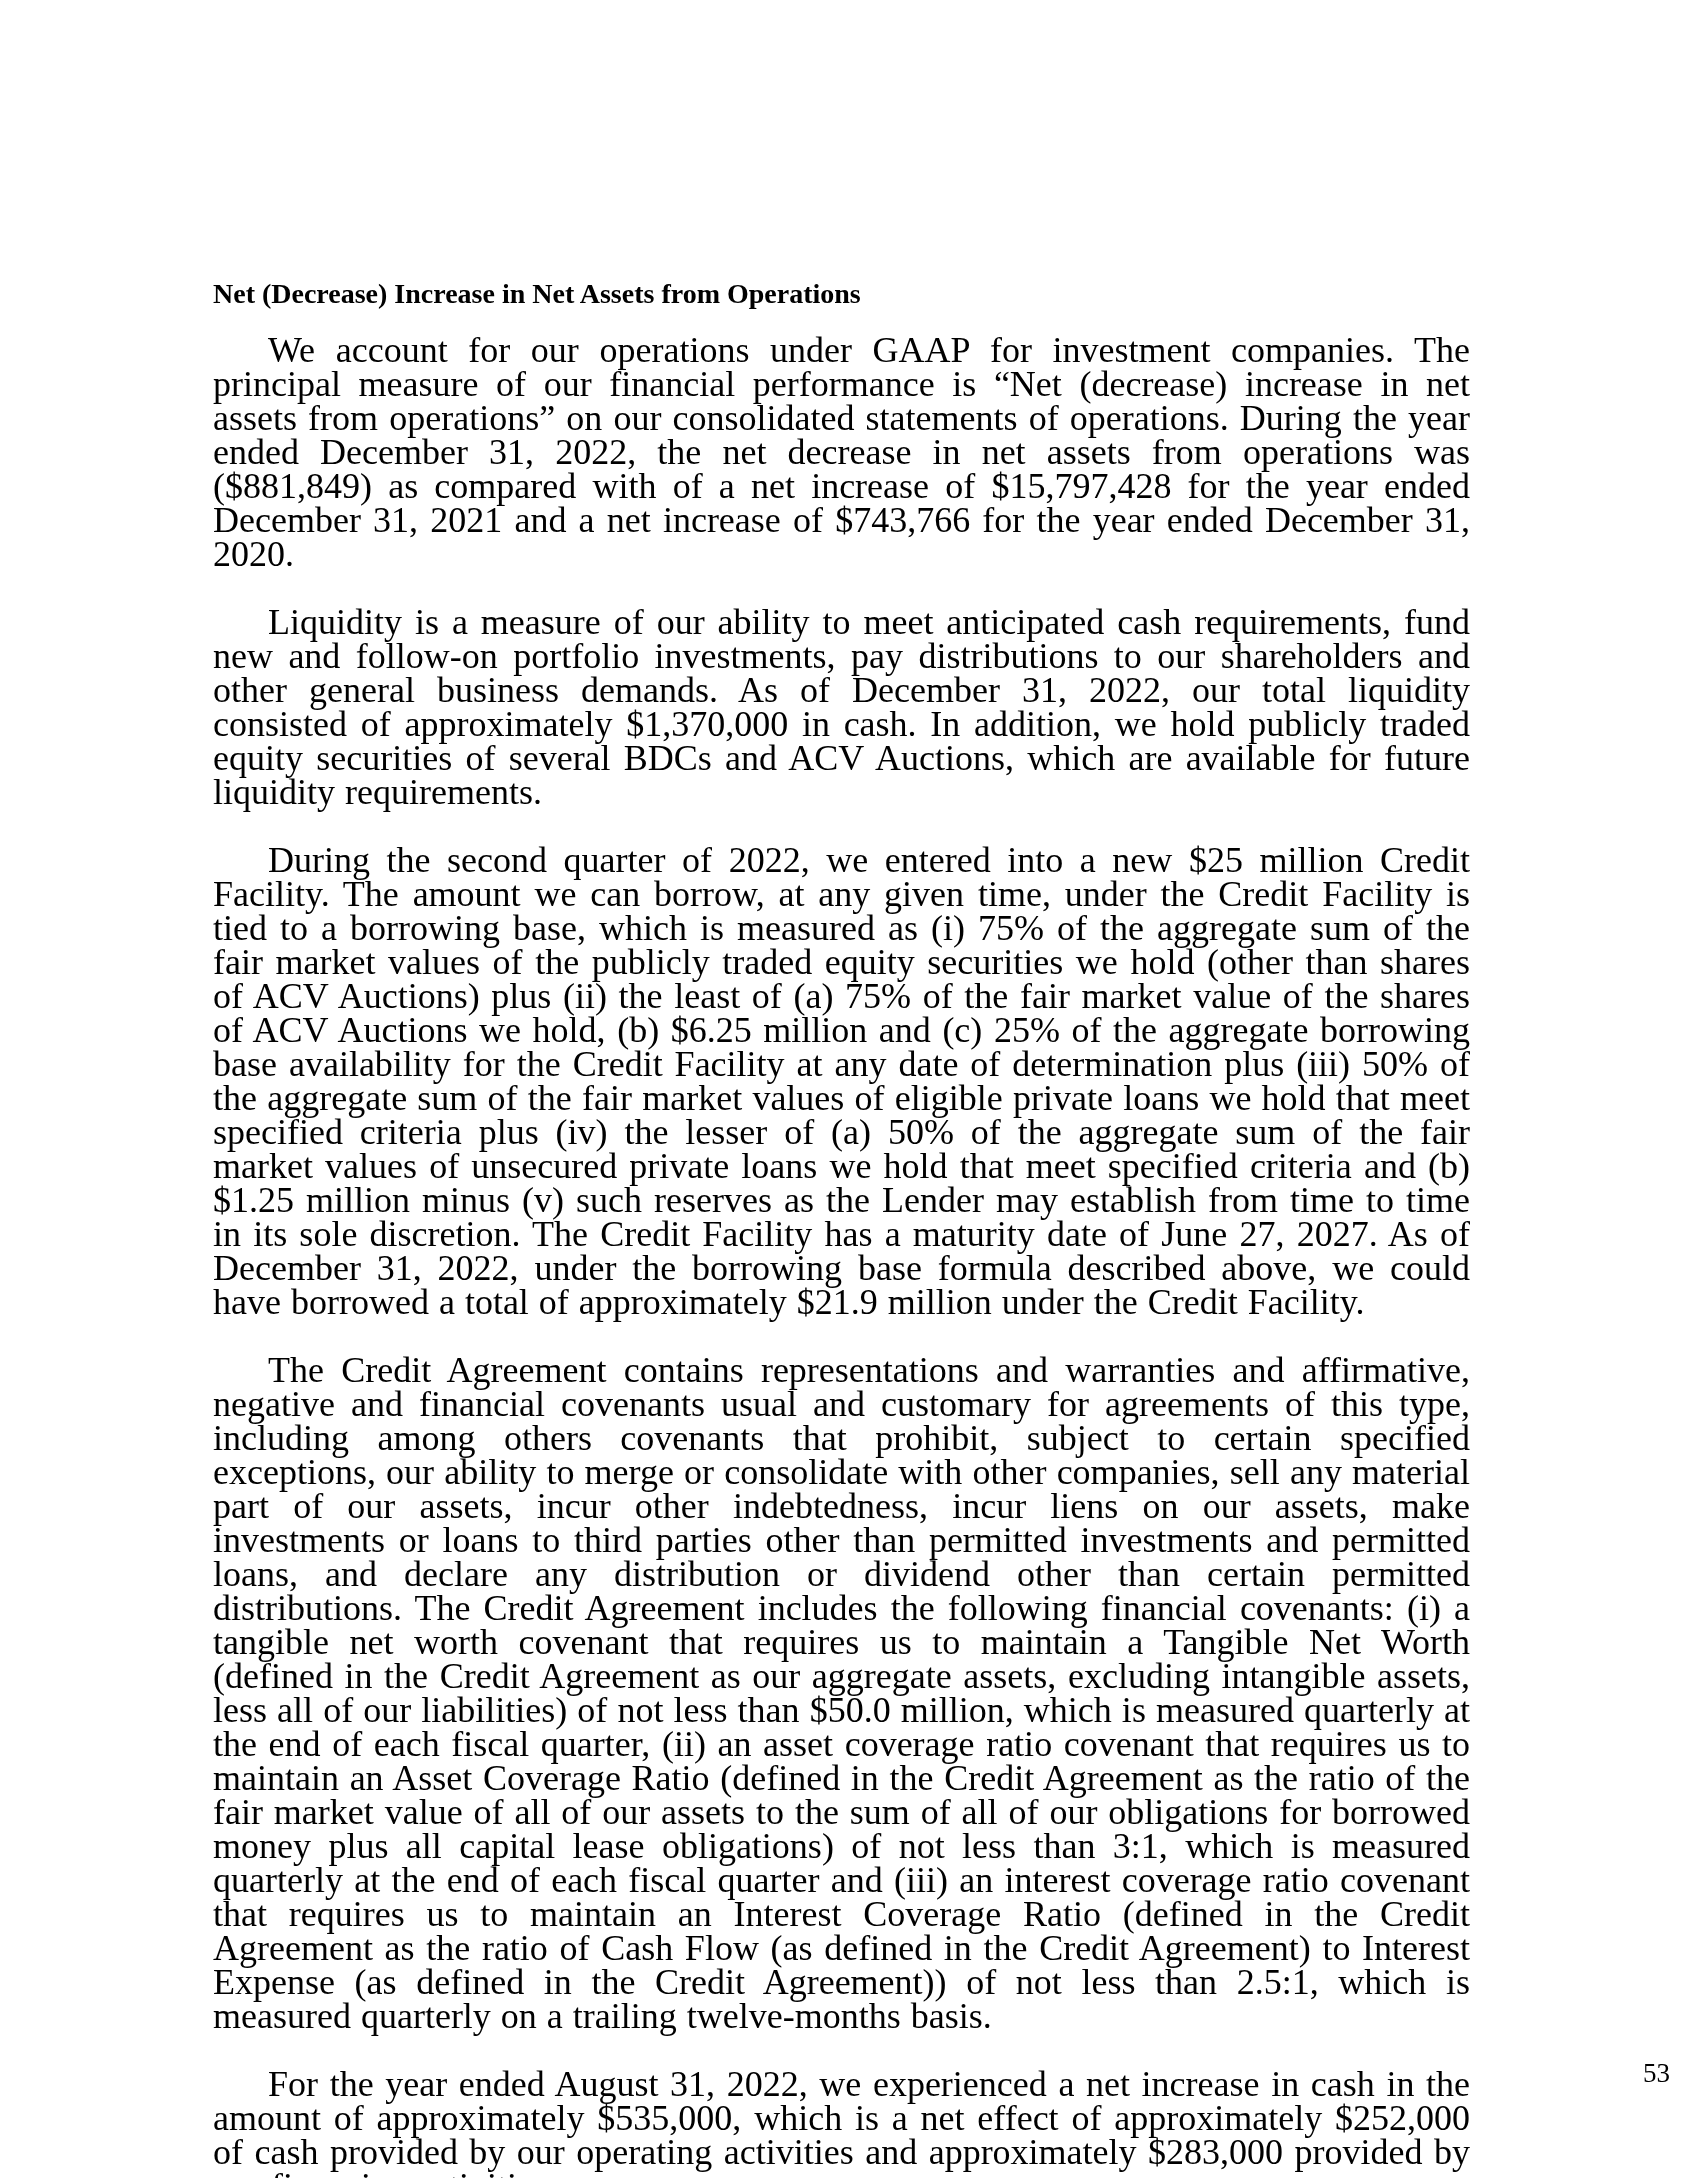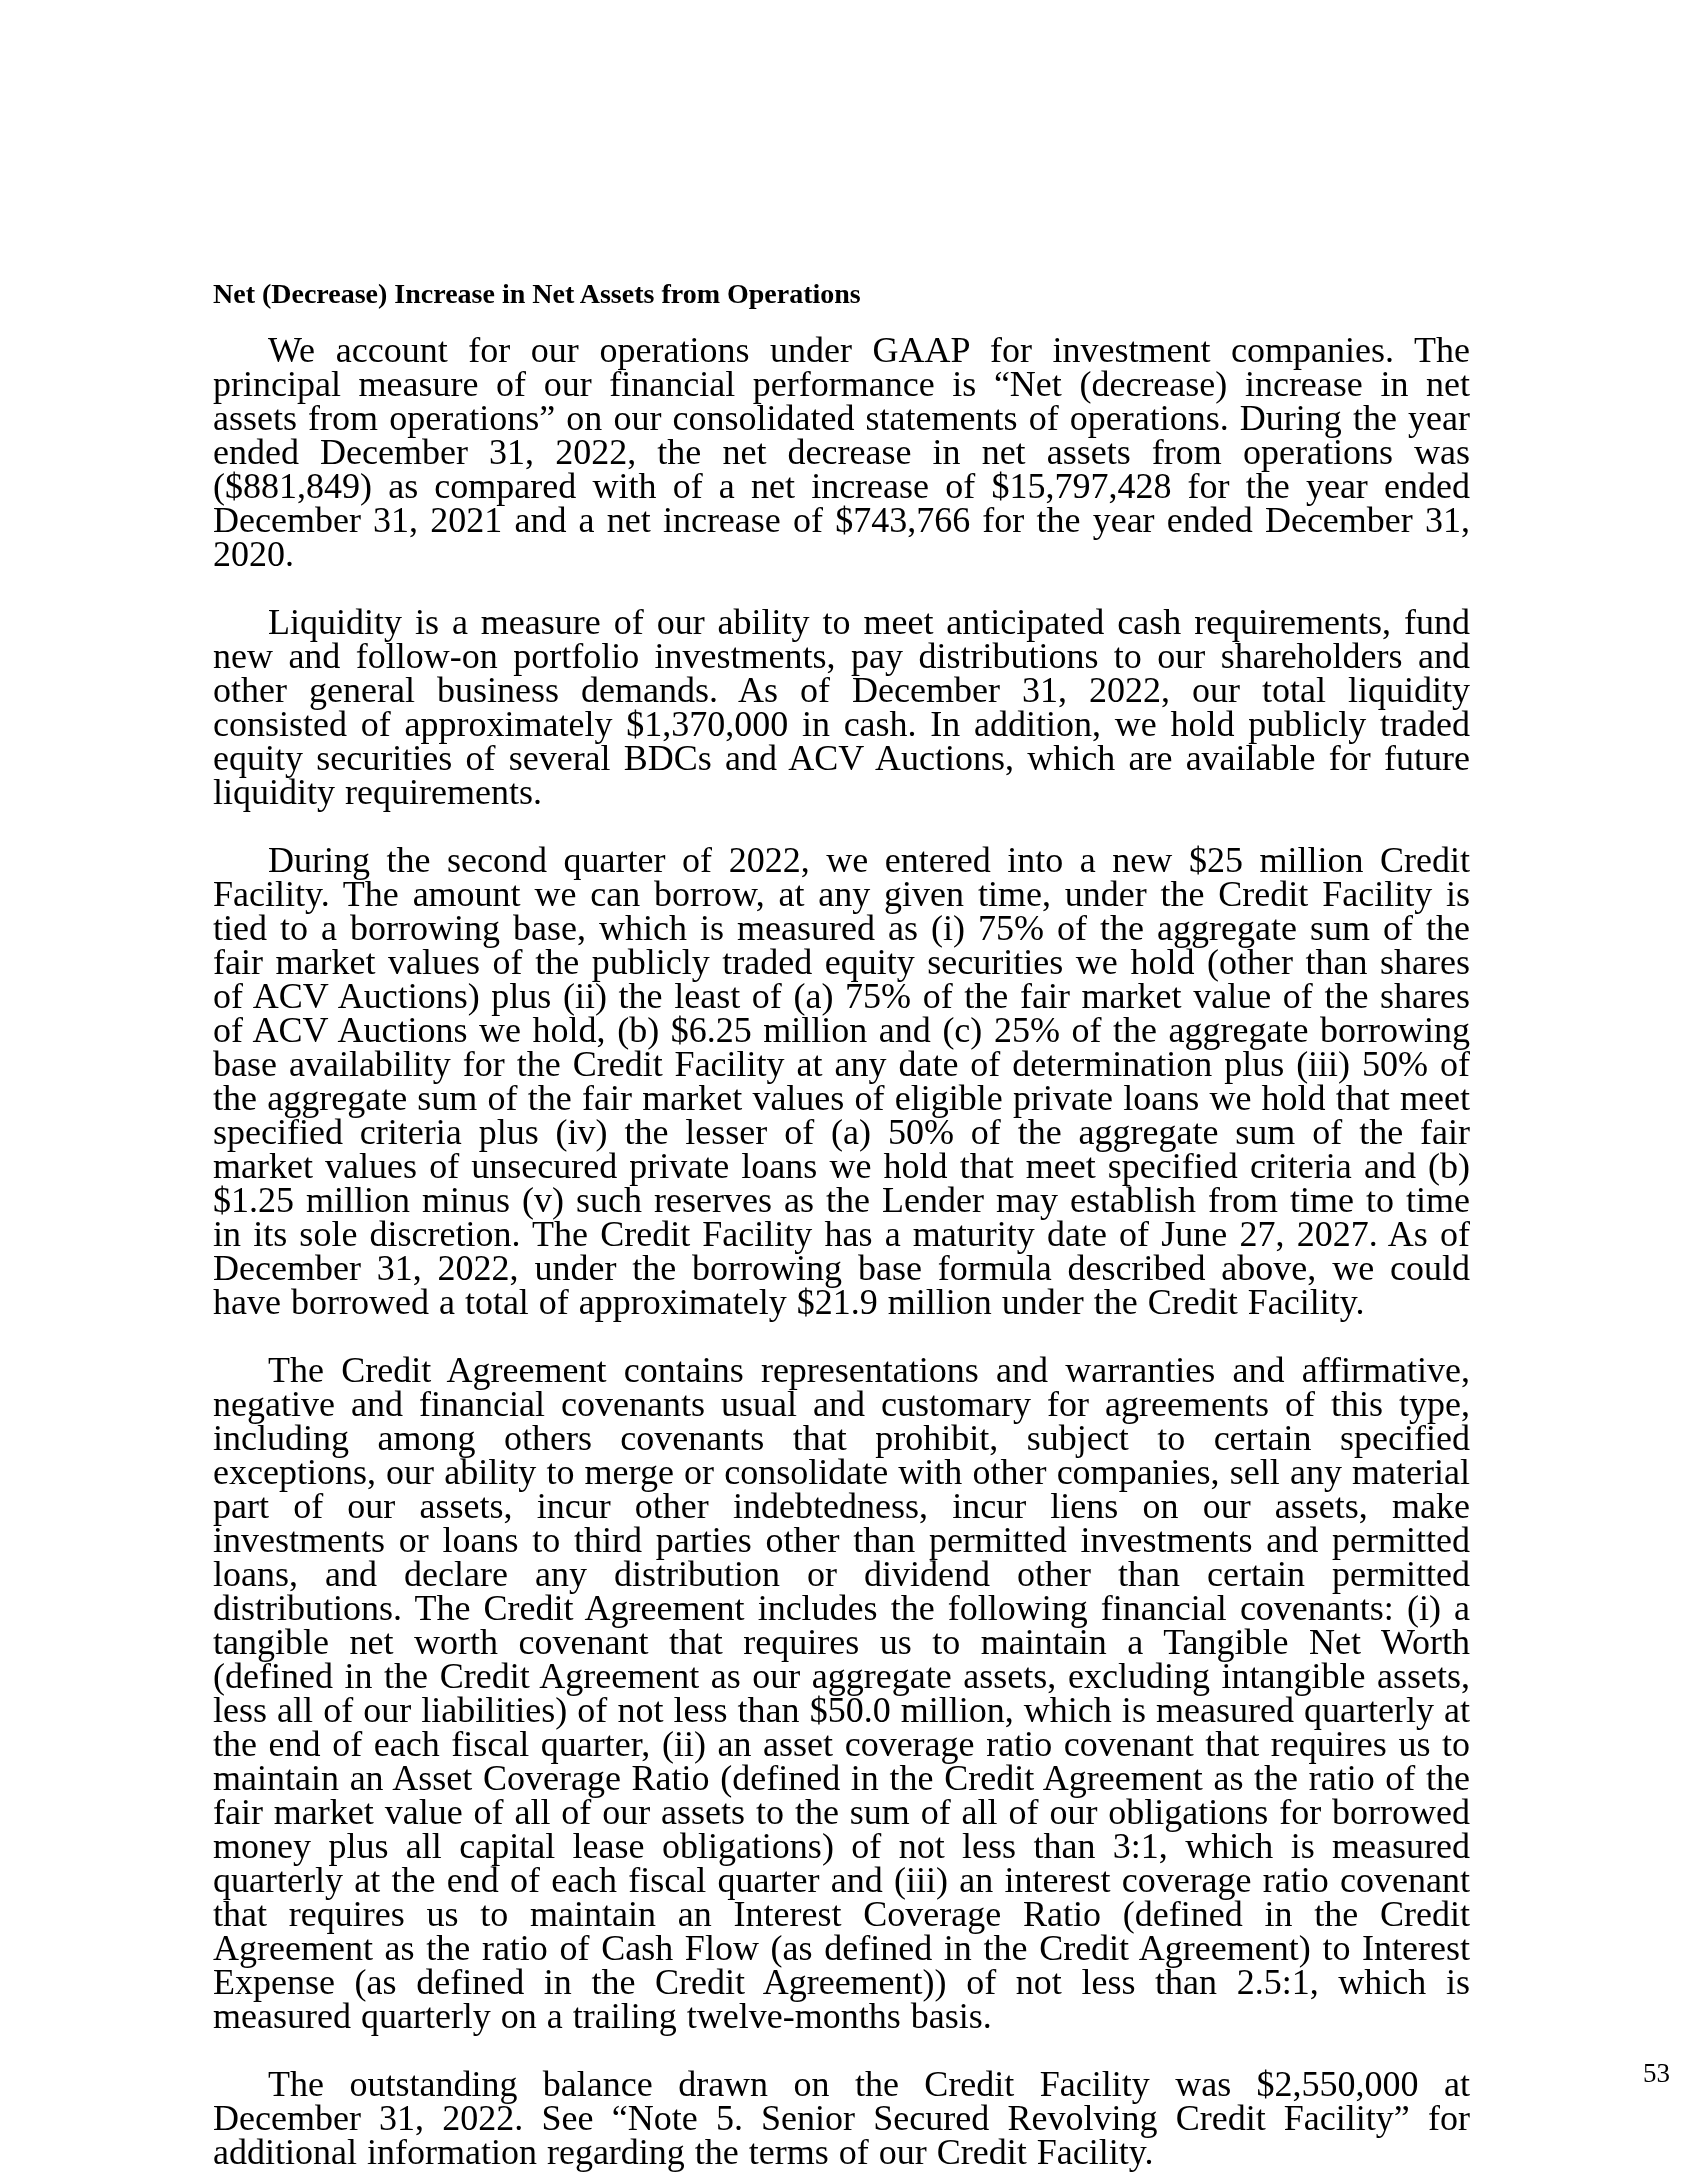--- a/index.html
+++ b/index.html
@@ -66,21 +66,20 @@
     <p class="doc-para">We account for our operations under GAAP for investment companies. The principal measure of our financial performance is “Net (decrease) increase in net assets from operations” on our consolidated statements of operations. During the year ended December 31, 2022, the net decrease in net assets from operations was ($881,849) as compared with of a net increase of $15,797,428 for the year ended December 31, 2021 and a net increase of $743,766 for the year ended December 31, 2020.</p>
 
 
     <p class="doc-para">Liquidity is a measure of our ability to meet anticipated cash requirements, fund new and follow-on portfolio investments, pay distributions to our shareholders and other general business demands. As of December 31, 2022, our total liquidity consisted of approximately $1,370,000 in cash. In addition, we hold publicly traded equity securities of several BDCs and ACV Auctions, which are available for future liquidity requirements.</p>
 
     <p class="doc-para">During the second quarter of 2022, we entered into a new $25 million Credit Facility. The amount we can borrow, at any given time, under the Credit Facility is tied to a borrowing base, which is measured as (i) 75% of the aggregate sum of the fair market values of the publicly traded equity securities we hold (other than shares of ACV Auctions) plus (ii) the least of (a) 75% of the fair market value of the shares of ACV Auctions we hold, (b) $6.25 million and (c) 25% of the aggregate borrowing base availability for the Credit Facility at any date of determination plus (iii) 50% of the aggregate sum of the fair market values of eligible private loans we hold that meet specified criteria plus (iv) the lesser of (a) 50% of the aggregate sum of the fair market values of unsecured private loans we hold that meet specified criteria and (b) $1.25 million minus (v) such reserves as the Lender may establish from time to time in its sole discretion. The Credit Facility has a maturity date of June 27, 2027. As of December 31, 2022, under the borrowing base formula described above, we could have borrowed a total of approximately $21.9 million under the Credit Facility.</p>
 
 
     <p class="doc-para">The Credit Agreement contains representations and warranties and affirmative, negative and financial covenants usual and customary for agreements of this type, including among others covenants that prohibit, subject to certain specified exceptions, our ability to merge or consolidate with other companies, sell any material part of our assets, incur other indebtedness, incur liens on our assets, make investments or loans to third parties other than permitted investments and permitted loans, and declare any distribution or dividend other than certain permitted distributions. The Credit Agreement includes the following financial covenants: (i) a tangible net worth covenant that requires us to maintain a Tangible Net Worth (defined in the Credit Agreement as our aggregate assets, excluding intangible assets, less all of our liabilities) of not less than $50.0 million, which is measured quarterly at the end of each fiscal quarter, (ii) an asset coverage ratio covenant that requires us to maintain an Asset Coverage Ratio (defined in the Credit Agreement as the ratio of the fair market value of all of our assets to the sum of all of our obligations for borrowed money plus all capital lease obligations) of not less than 3:1, which is measured quarterly at the end of each fiscal quarter and (iii) an interest coverage ratio covenant that requires us to maintain an Interest Coverage Ratio (defined in the Credit Agreement as the ratio of Cash Flow (as defined in the Credit Agreement) to Interest Expense (as defined in the Credit Agreement)) of not less than 2.5:1, which is measured quarterly on a trailing twelve-months basis.</p>
 
-    <p class="doc-para">The outstanding balance drawn on the Credit Facility was $2,550,000 at December 31, 2022. See “Note 5. Senior Secured Revolving Credit Facility” for additional information regarding the terms of our Credit Facility.</p>
 
     <p class="doc-para">For the year ended August 31, 2022, we experienced a net increase in cash in the amount of approximately $535,000, which is a net effect of approximately $252,000 of cash provided by our operating activities and approximately $283,000 provided by our financing activities.</p>
 
   </div>
 
   <div class="page-number">53</div>
 </div>
 
 
 </body></html>

